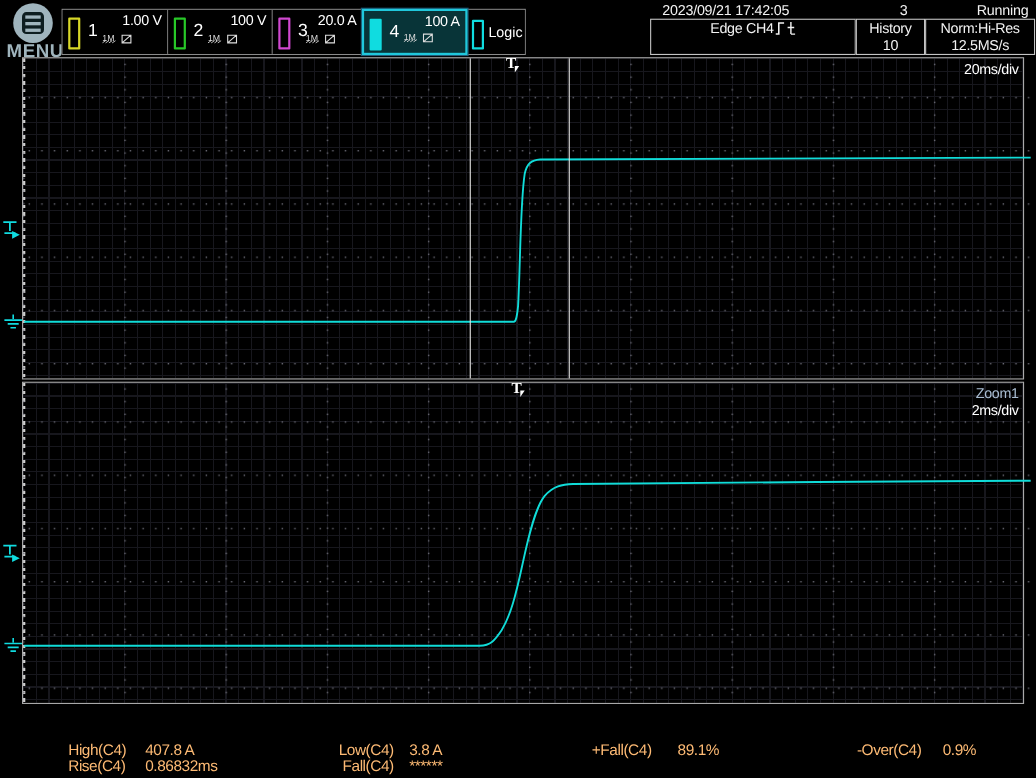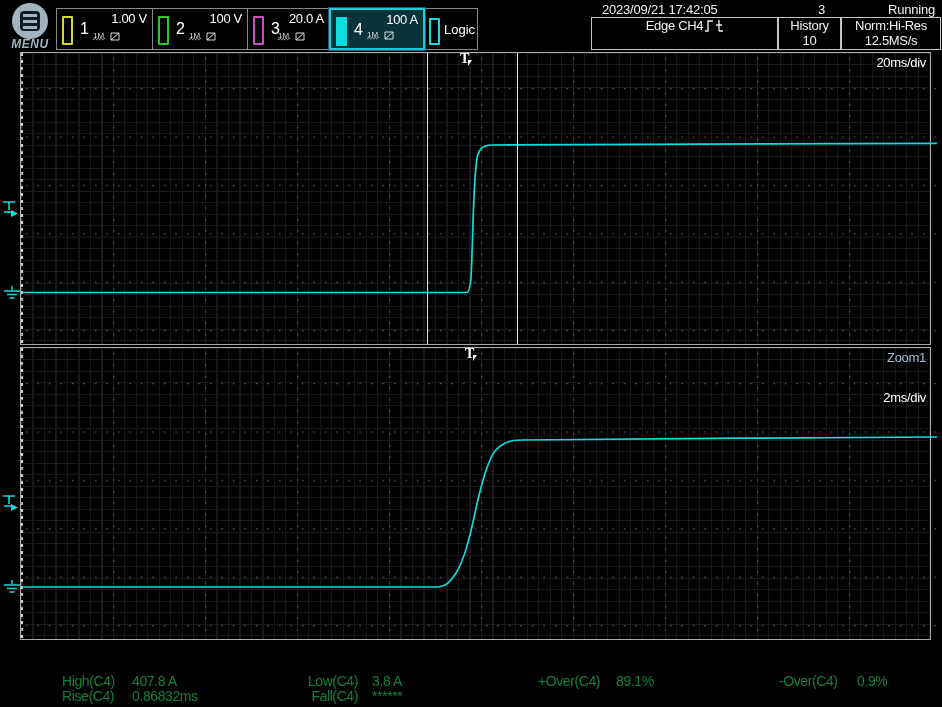--- a/index.html
+++ b/index.html
@@ -4,21 +4,21 @@
 <style>
   html,body{margin:0;padding:0;background:#000;}
   .screen{position:relative;width:942px;height:707px;background:#000;overflow:hidden;
           font-family:"Liberation Sans",sans-serif;color:#f2f2f2;}
 
   
   .menu-btn{position:absolute;left:6px;top:3px;width:48px;height:46px;cursor:pointer;text-align:center;}
   .menu-circle{width:36px;height:36px;border-radius:50%;background:#9fb4bd;margin:0 auto;position:relative;}
   .menu-circle .bars{position:absolute;left:8px;top:8px;width:20px;height:20px;background:#0d1d20;border-radius:4px;}
   .menu-circle .bars i{display:block;height:3px;background:#9fb4bd;margin:3px 3px 0 3px;}
-  .menu-label{font-size:12px;font-weight:bold;color:#9fb4bd;letter-spacing:.5px;margin-top:-2px;font-style:italic;}
+  .menu-label{font-size:17px;font-weight:bold;color:#9fb4bd;letter-spacing:.5px;margin-top:-2px;}
 
   .chbar{position:absolute;left:56px;top:8px;height:42px;display:flex;border:1px solid #8a8a8a;box-sizing:border-box;background:#000;}
   .chcell{position:relative;box-sizing:border-box;border-right:1px solid #8a8a8a;background:#000;}
   .chcell:last-child{border-right:none;}
   .chcell .tab{position:absolute;left:5px;top:7px;width:7px;height:25px;border:2px solid #fff;border-radius:1px;}
   .chcell .num{position:absolute;left:23px;top:11px;font-size:16px;color:#fff;}
   .chcell .val{position:absolute;right:5px;top:2px;font-size:13px;color:#fff;letter-spacing:-0.3px;}
   .chcell .icons{position:absolute;left:36px;bottom:2px;}
   .ch1 .tab{border-color:#d8d828;}
   .ch2 .tab{border-color:#28c828;}
@@ -38,32 +38,32 @@
   .win{position:absolute;left:20px;width:911px;height:293px;box-sizing:border-box;
        border:1px solid #a8a8a8;background-color:#000;
        background-image:
          repeating-linear-gradient(to right,#17171d 0,#17171d 1px,transparent 1px,transparent 11.5px),
          repeating-linear-gradient(to bottom,#17171d 0,#17171d 1px,transparent 1px,transparent 11.5px);}
   .win .tickline{position:absolute;left:0;top:0;bottom:0;width:2px;
        background:repeating-linear-gradient(to bottom,#cfcfcf 0 3px,transparent 3px 7px);}
   .win svg.trace{position:absolute;left:0;top:0;}
   .tb-label{position:absolute;right:4px;top:2px;font-size:13px;color:#fff;letter-spacing:-0.3px;z-index:3;}
   .zoom-title{position:absolute;right:4px;top:2px;font-size:13px;color:#a9bdd2;letter-spacing:-0.3px;z-index:3;}
-  .zoom-tb{position:absolute;right:4px;top:17px;font-size:13px;color:#fff;letter-spacing:-0.3px;z-index:3;margin-top:25px;}
+  .zoom-tb{position:absolute;right:4px;top:17px;font-size:13px;color:#fff;letter-spacing:-0.3px;z-index:3;}
 
   .cursorline{position:absolute;top:53px;width:1px;height:291px;background:#e6e6e6;z-index:4;cursor:ew-resize;}
 
   .tpos{position:absolute;z-index:5;width:16px;height:16px;cursor:ew-resize;}
   .tpos .t{position:absolute;left:0;top:-2px;font-size:14px;font-weight:bold;color:#fff;font-family:"Liberation Serif",serif;}
   .tpos .flag{position:absolute;left:8px;top:7px;width:0;height:0;border-left:4px solid #fff;border-bottom:6px solid transparent;}
 
   .lmark{position:absolute;z-index:5;}
 
   
-  .meas{position:absolute;font-size:14px;color:#15803d;letter-spacing:-0.4px;white-space:nowrap;}
+  .meas{position:absolute;font-size:14px;color:#fdba74;letter-spacing:-0.4px;white-space:nowrap;}
   .ra{text-align:right;}
 </style>
 </head>
 <body>
 
 <div class="screen">
 
   <div class="menu-btn">
     <div class="menu-circle">
       <div class="bars">
@@ -220,21 +220,21 @@
   <div class="lmark" style="left:3px;top:578px">
     <svg width="18" height="18" viewBox="0 0 18 18">
         <path d="M9 2 V6 M1 7 H17 M4 10.5 H14 M6.5 14 H11.5" stroke="#10dce0" stroke-width="1.5" fill="none"></path>
       </svg>
   </div>
 
   <div class="meas" style="left:62px;top:673px">High(C4)</div>
   <div class="meas" style="left:132px;top:673px">407.8 A</div>
   <div class="meas ra" style="left:298px;top:673px;width:60px">Low(C4)</div>
   <div class="meas" style="left:372px;top:673px">3.8 A</div>
-  <div class="meas" style="left:538px;top:673px">+Over(C4)</div>
+  <div class="meas" style="left:538px;top:673px">+Fall(C4)</div>
   <div class="meas" style="left:616px;top:673px">89.1%</div>
   <div class="meas" style="left:779px;top:673px">-Over(C4)</div>
   <div class="meas" style="left:857px;top:673px">0.9%</div>
 
   <div class="meas" style="left:62px;top:688px">Rise(C4)</div>
   <div class="meas" style="left:132px;top:688px">0.86832ms</div>
   <div class="meas ra" style="left:298px;top:688px;width:60px">Fall(C4)</div>
   <div class="meas" style="left:372px;top:688px">******</div>
 
 </div>

